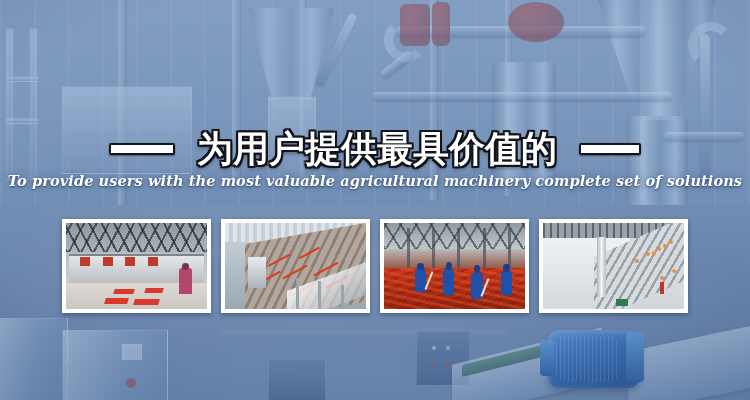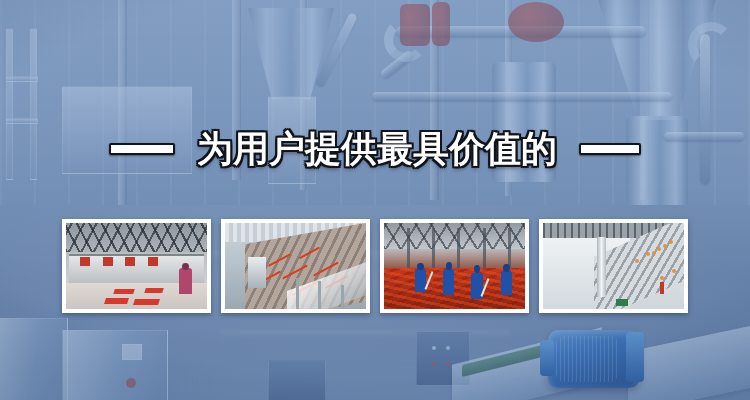--- a/index.html
+++ b/index.html
@@ -348,20 +348,21 @@
     <div class="bg-tint2"></div>
     <div class="vignette"></div>
   </div>
 
   <div class="title-row">
     <span class="dash"></span>
     <span class="title-text t-white">为用户提供最具价值的</span>
     <span class="dash right"></span>
   </div>
 
+  <div class="subtitle">To provide users with the most valuable agricultural machinery complete set of solutions</div>
 
   <div class="thumbs">
 
     <div class="thumb">
       <div class="thumb-img t1">
         <div class="roof"></div>
         <div class="mach"></div>
         <div class="redbox" style="left:10%;"></div>
         <div class="redbox" style="left:26%;"></div>
         <div class="redbox" style="left:42%;"></div>

